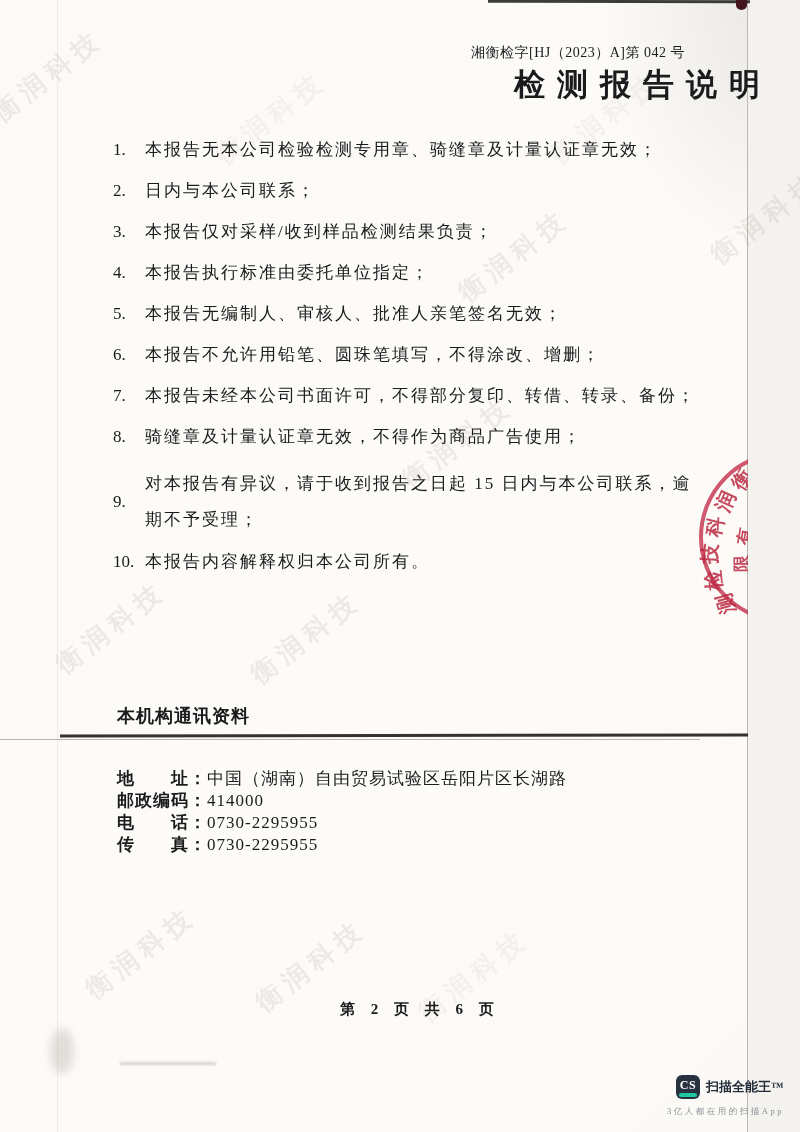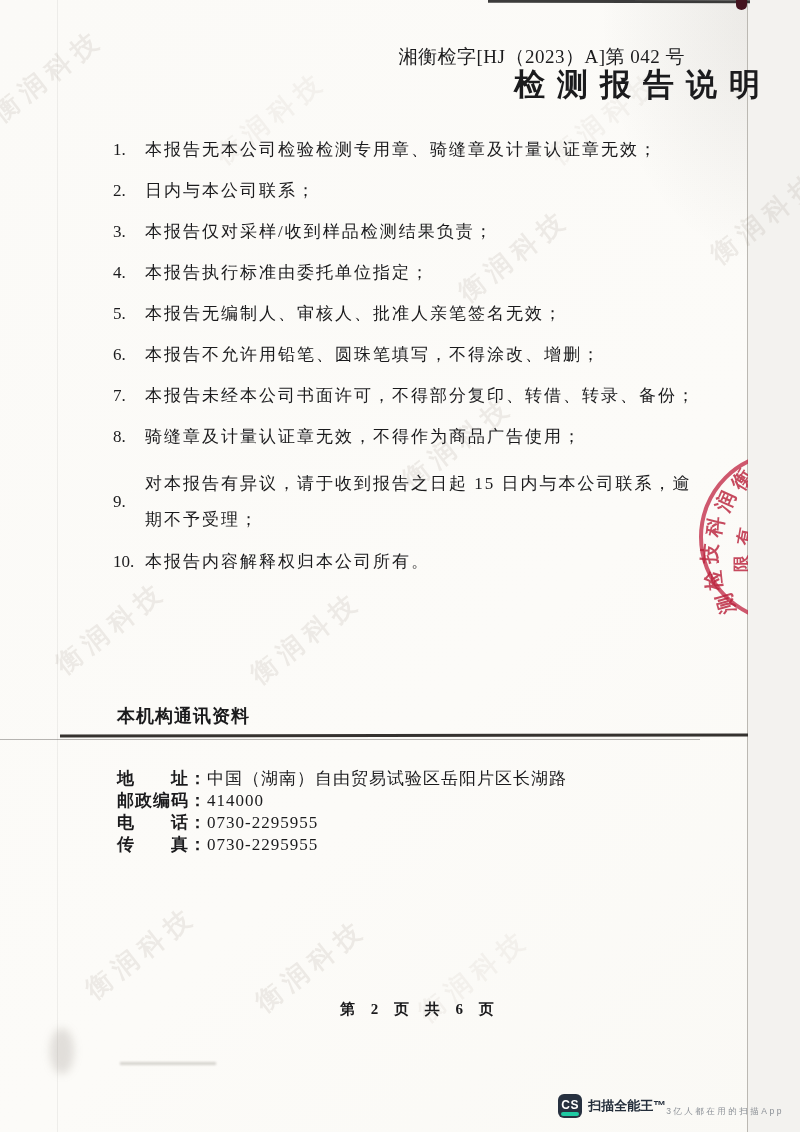--- a/index.html
+++ b/index.html
@@ -16,21 +16,21 @@
     background:#f3f2ef;border-left:1.5px solid rgba(120,113,105,0.45);}
   .left-crease{position:absolute;top:0;left:57px;width:1px;height:1132px;background:rgba(60,55,50,0.07);}
   .top-streak{position:absolute;top:0;left:488px;width:262px;height:3px;background:#1a1a1a;opacity:.85;transform:rotate(.15deg);}
   .top-blob{position:absolute;top:0;left:736px;width:11px;height:10px;background:#44141f;border-radius:0 0 50% 50%;}
   .smudge-bl{position:absolute;left:50px;top:1028px;width:24px;height:46px;background:rgba(120,112,100,0.20);border-radius:50%;filter:blur(4px);}
   .streak-bl{position:absolute;left:120px;top:1062px;width:96px;height:3px;background:rgba(120,112,100,0.28);filter:blur(1px);}
   
   .wm{position:absolute;font-size:26px;letter-spacing:7px;font-weight:700;
     color:rgba(148,136,122,0.14);transform:rotate(-38deg);white-space:nowrap;pointer-events:none;}
   
-  .ref{position:absolute;top:44px;right:115px;font-size:19px;letter-spacing:.5px;}
+  .ref{position:absolute;top:44px;right:115px;font-size:14px;letter-spacing:.5px;}
   .title{position:absolute;top:64px;left:0;width:760px;margin:0;text-align:right;
     font-size:31px;font-weight:700;letter-spacing:12px;padding-left:12px;}
   
   .notes{position:absolute;top:138px;left:113px;width:645px;margin:0;padding:0;list-style:none;}
   .notes li{display:flex;line-height:23px;margin-bottom:18px;font-size:17px;letter-spacing:2px;}
   .notes .num{flex:0 0 32px;letter-spacing:0;}
   .notes .txt{white-space:nowrap;}
   .notes li.note9{margin-bottom:12px;}
   .notes li.note9 .txt{white-space:normal;line-height:36px;width:560px;}
   .notes li.note9 .num{margin-top:24px;}
@@ -42,22 +42,22 @@
   
   .contact-heading{position:absolute;left:117px;top:704px;font-size:18px;font-weight:700;letter-spacing:1px;}
   .contact-rule{position:absolute;left:60px;top:734px;width:688px;height:2.5px;background:#35322f;transform:rotate(-.1deg);}
   .contact-rule2{position:absolute;left:0px;top:739px;width:700px;height:1px;background:rgba(53,50,47,0.35);}
   .contact-rows{position:absolute;left:117px;top:768px;font-size:17px;}
   .contact-row{line-height:22px;white-space:nowrap;}
   .contact-row .lbl{font-weight:700;letter-spacing:1px;}
   .contact-row .val{letter-spacing:1px;}
   
   .pageno{position:absolute;left:340px;top:1000px;font-size:15px;font-weight:600;letter-spacing:6px;white-space:nowrap;}
-  .cs-badge{position:absolute;right:16px;bottom:14px;display:flex;flex-direction:row;align-items:flex-end;
-    font-family:Liberation Sans, sans-serif;}
+  .cs-badge{position:absolute;right:16px;bottom:14px;display:flex;flex-direction:column;align-items:flex-end;
+    font-family:Liberation Serif, serif;}
   .cs-top{display:flex;align-items:center;gap:6px;}
   .cs-icon{position:relative;width:24px;height:24px;border-radius:6px;background:#273140;
     display:flex;align-items:center;justify-content:center;}
   .cs-icon span{color:#ffffff;font-size:12px;font-weight:700;letter-spacing:.5px;margin-top:-3px;}
   .cs-accent{position:absolute;bottom:2px;left:3px;width:18px;height:4.5px;border-radius:2px;background:#1ec9a2;}
   .cs-brand{font-size:13px;font-weight:700;color:#232d3a;}
   .cs-tagline{margin-top:7px;font-size:8.5px;color:#8b9096;letter-spacing:2.5px;}
 </style>
 </head>
 <body>

